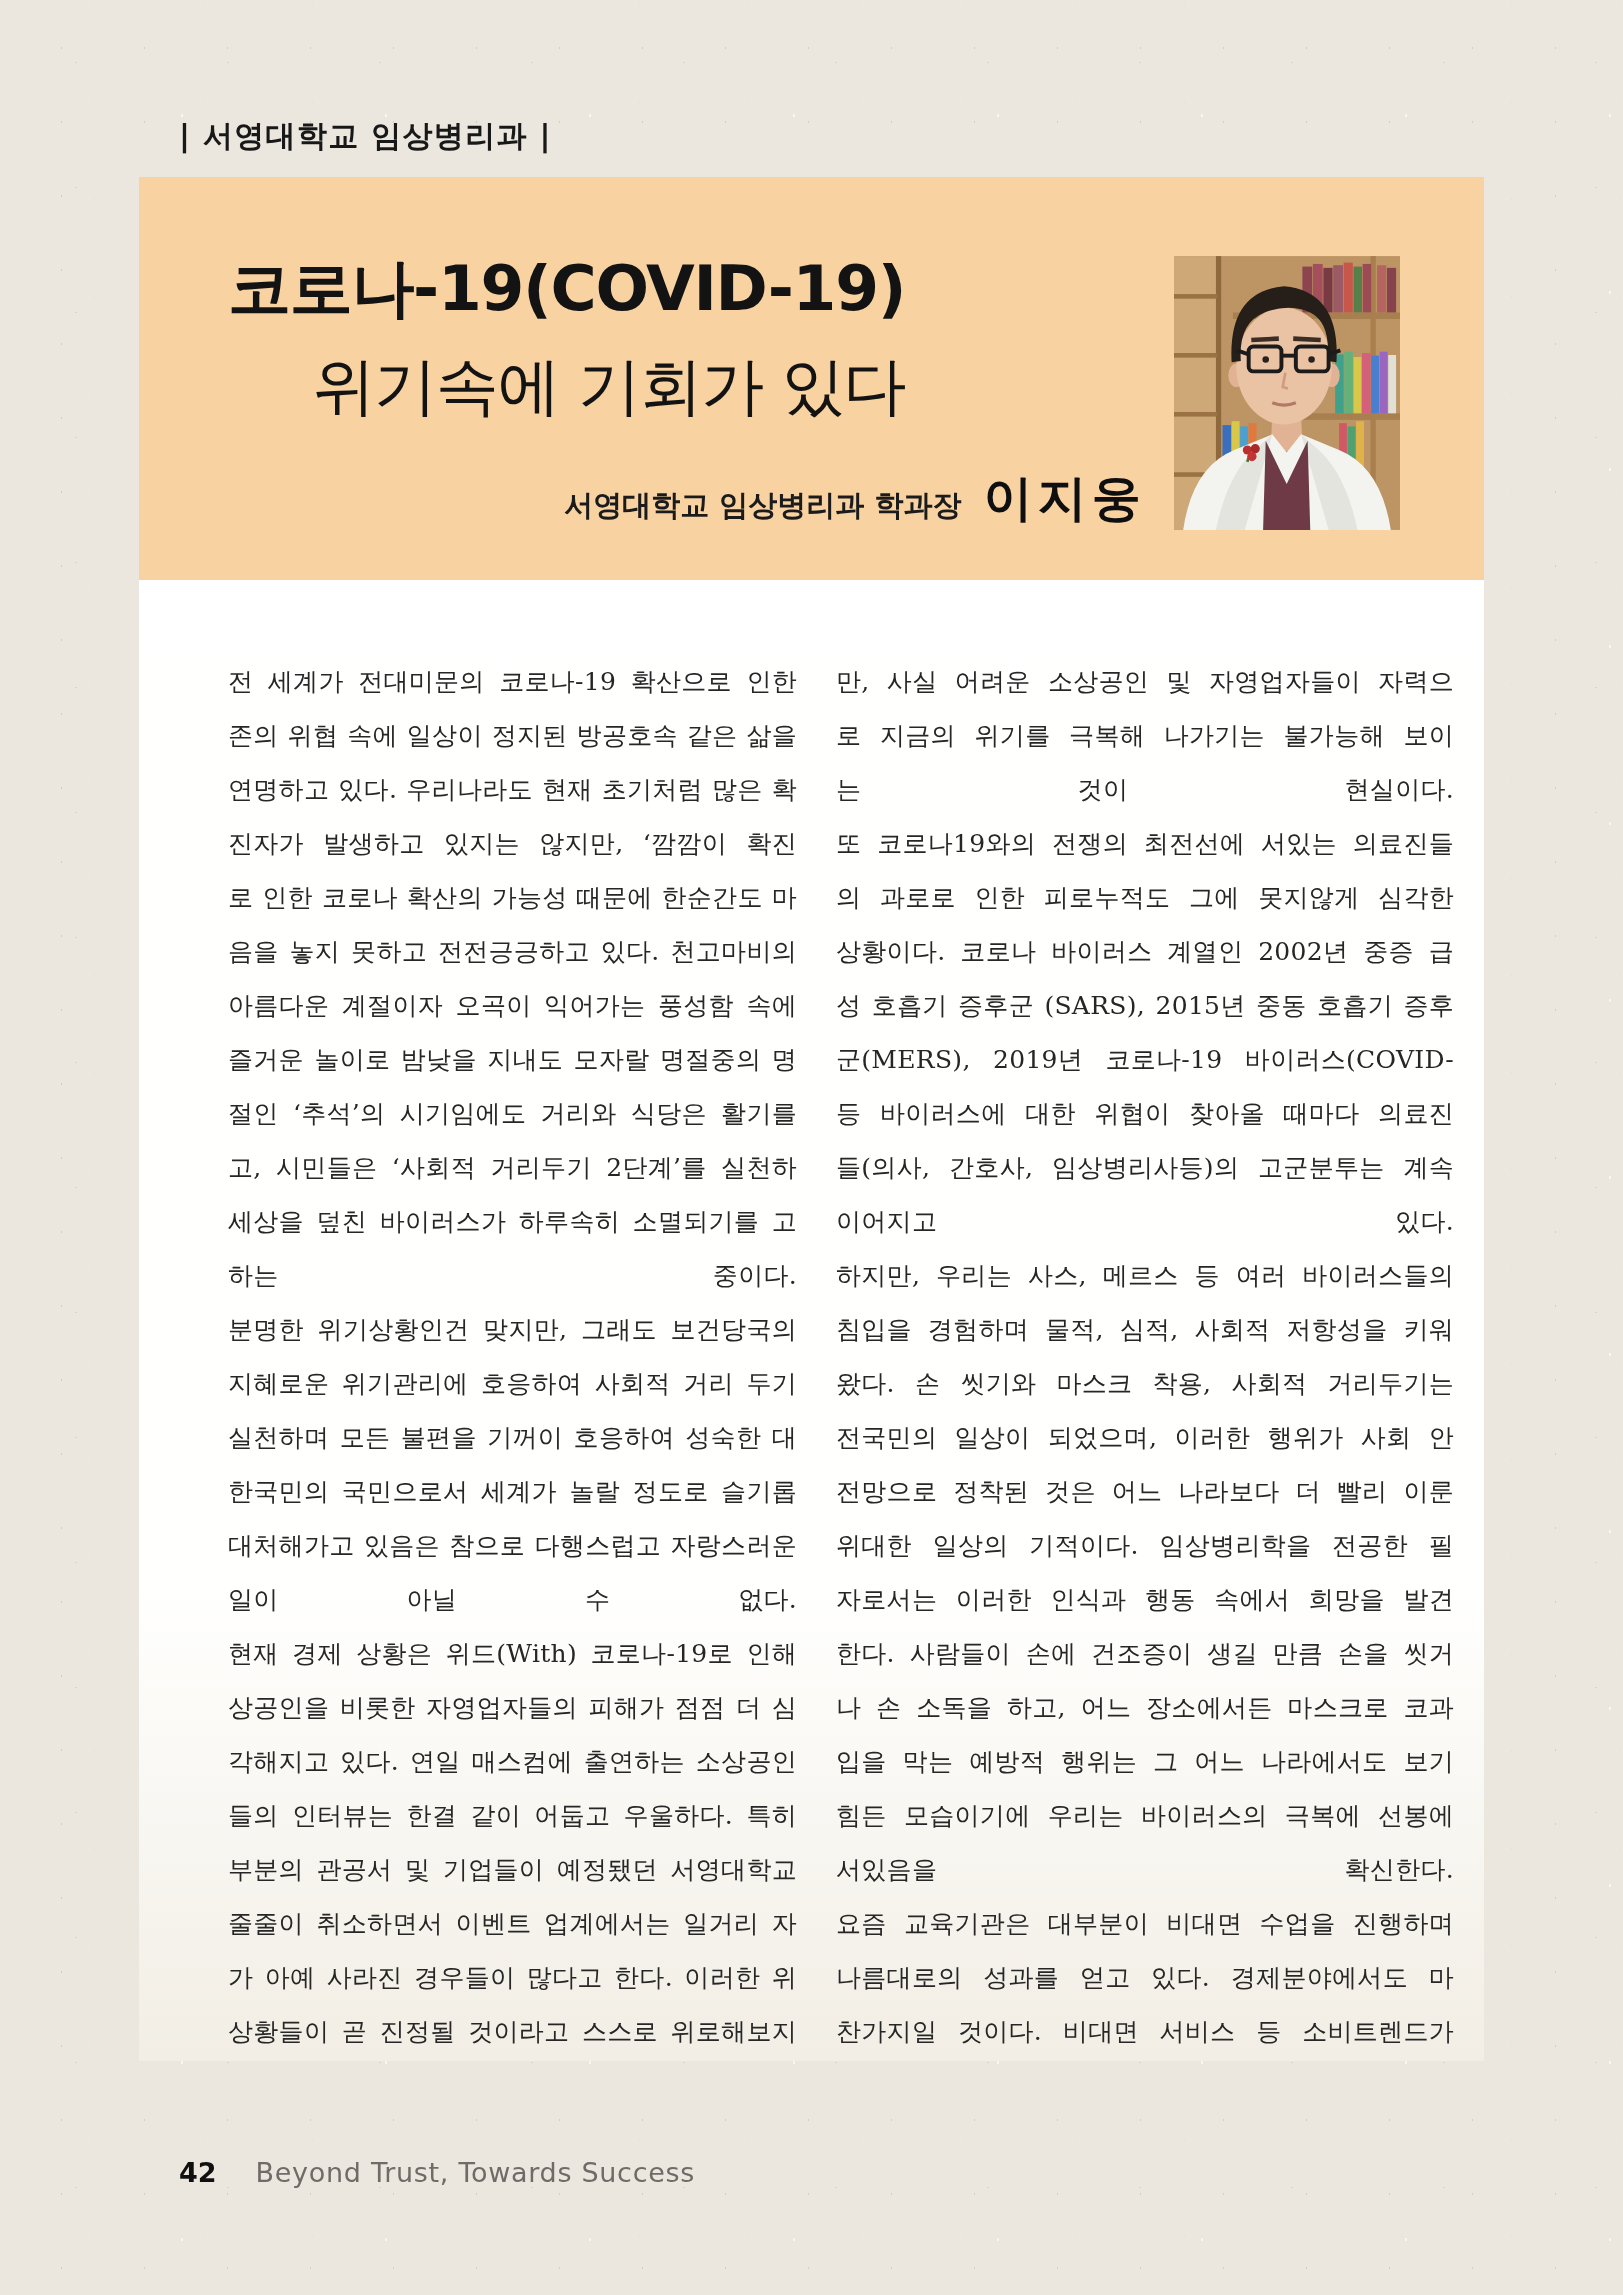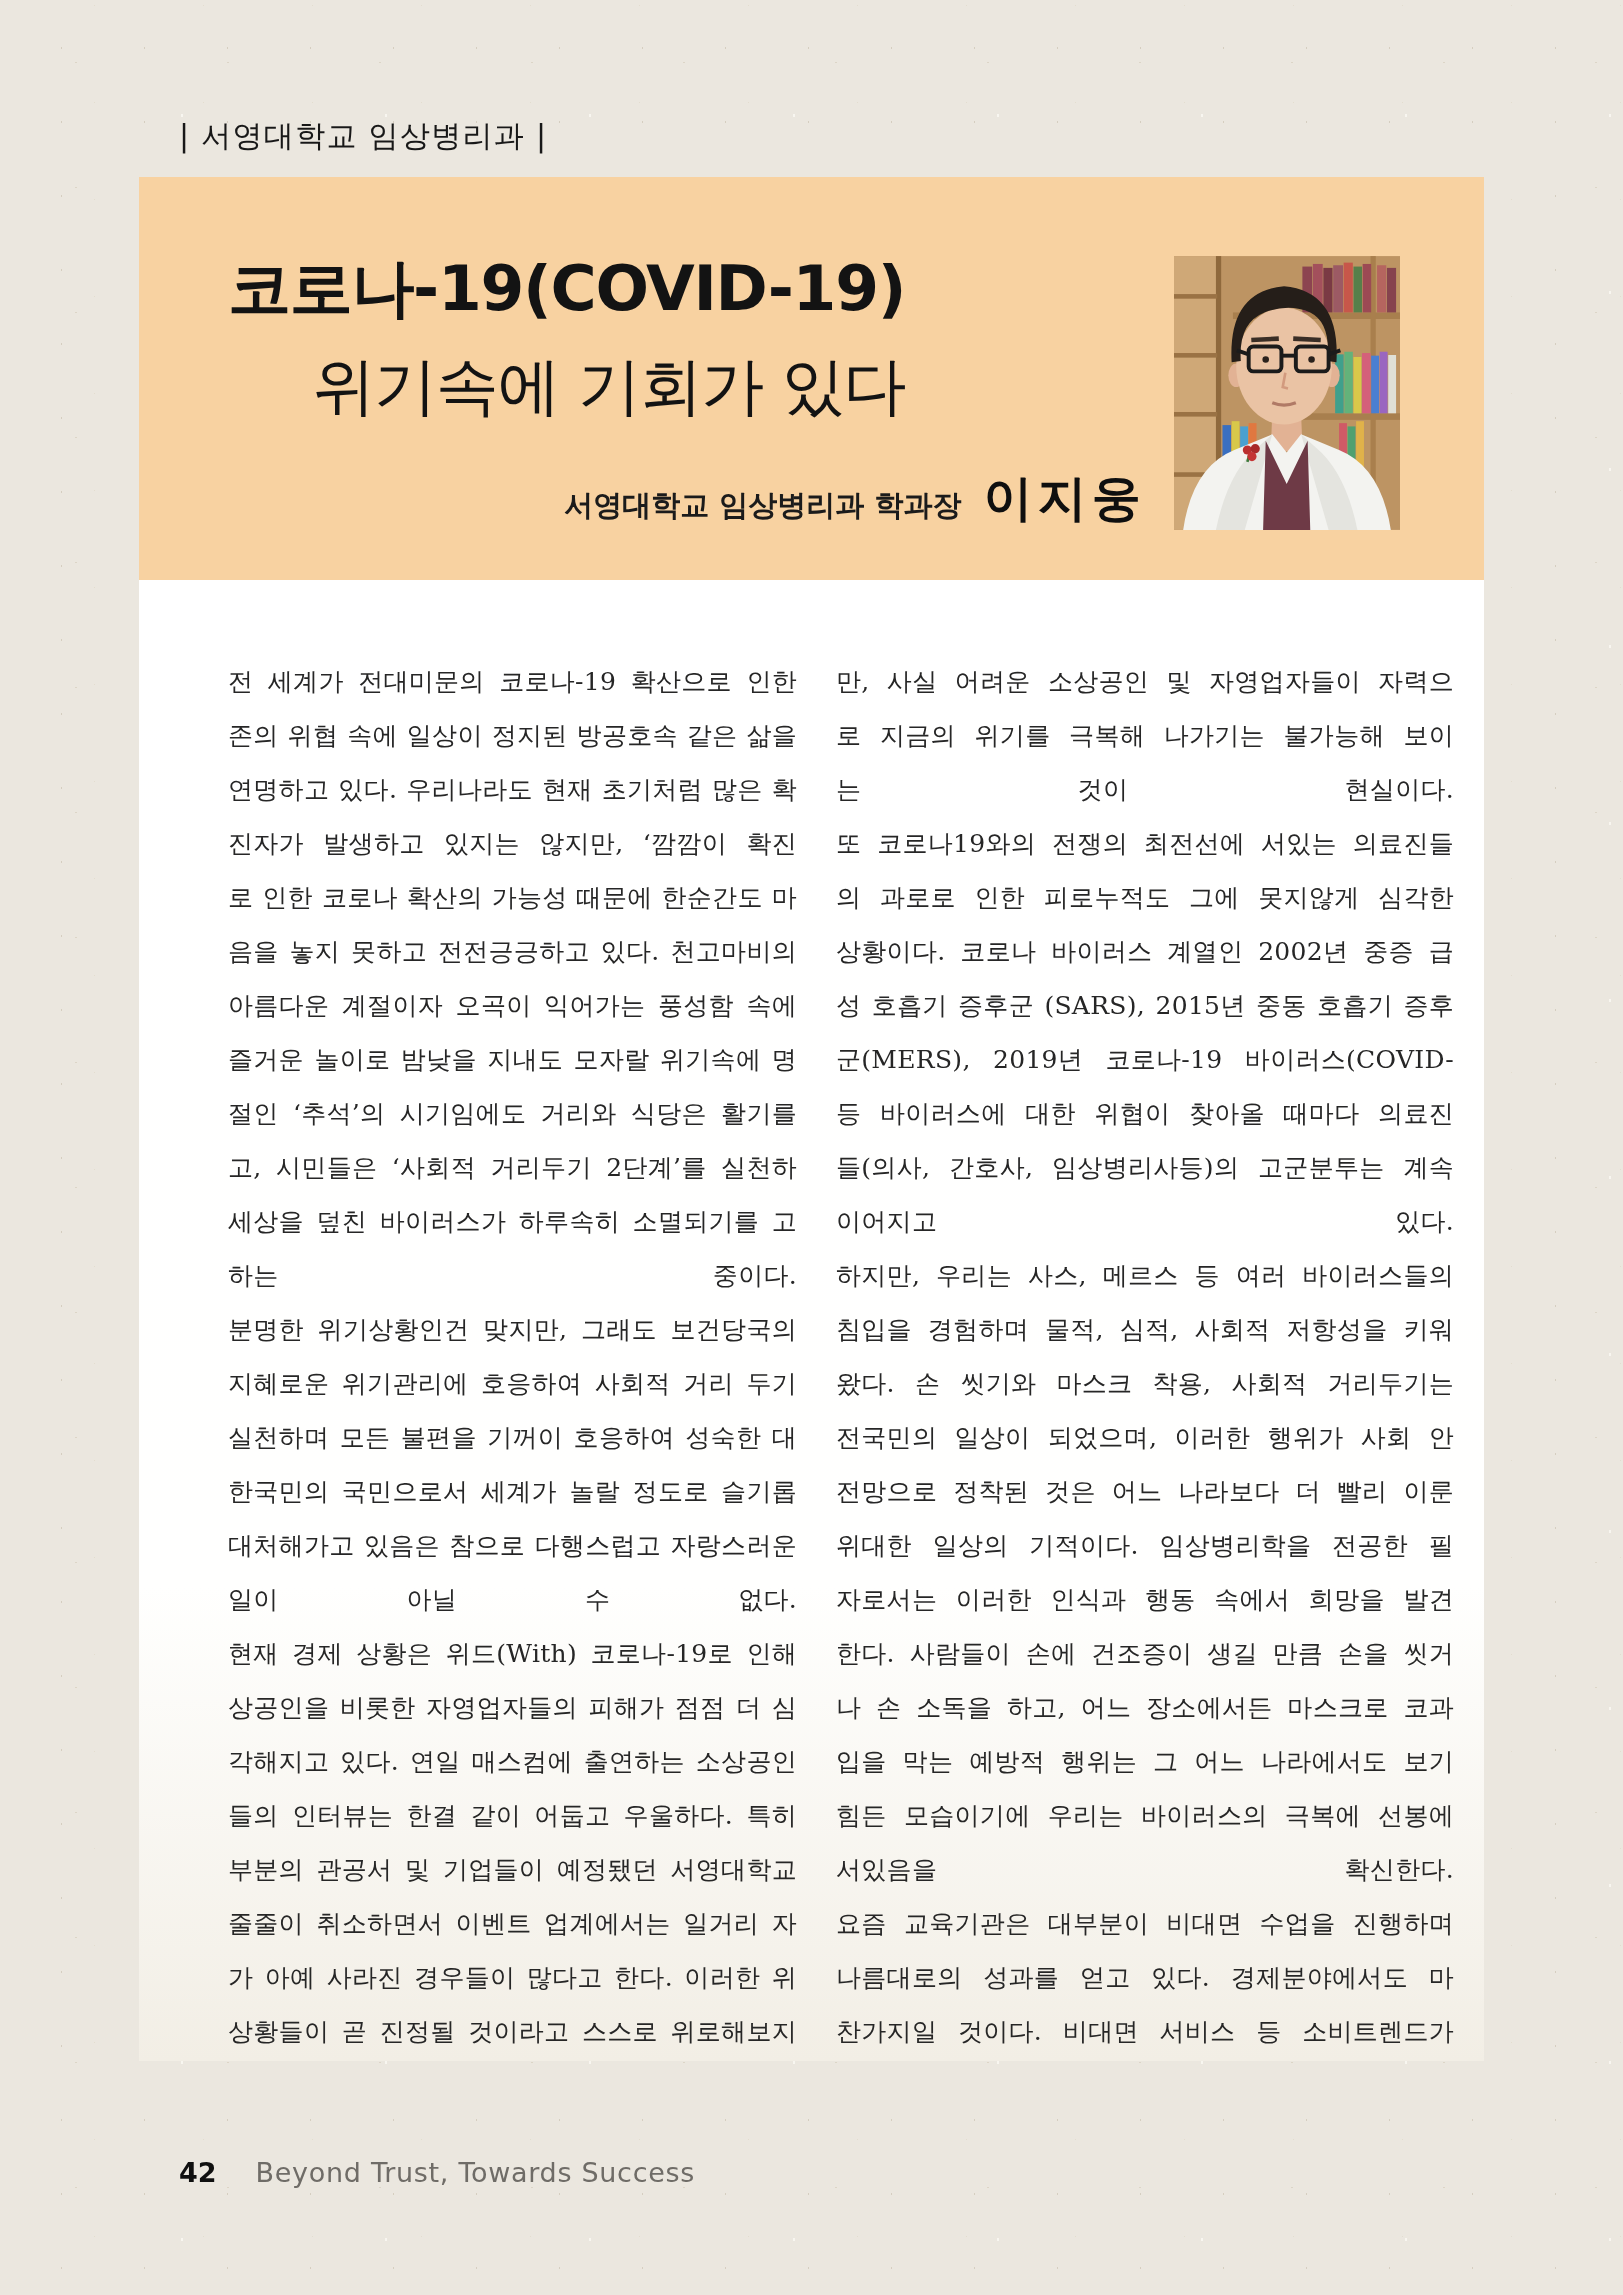--- a/index.html
+++ b/index.html
@@ -11,21 +11,21 @@
       radial-gradient(#e3ddcf 0.8px, transparent 1px),
       radial-gradient(#f8f6f0 1.3px, transparent 1.5px),
       radial-gradient(#d5cec0 0.7px, transparent 0.9px);
     background-size:152px 125px,109px 97px,204px 177px,83px 74px;
     background-position:0 0,40px 54px,80px 27px,20px 11px;
     font-family:"DejaVu Serif", serif;
     color:#232323;
   }
   .header-tag{
     position:absolute;left:179px;top:116px;
-    font-family:"DejaVu Sans", sans-serif;font-weight:400;font-size:30px;
+    font-family:"DejaVu Sans", sans-serif;font-weight:700;font-size:30px;
     color:#181818;letter-spacing:1.3px;white-space:nowrap;
   }
   .banner{
     position:absolute;left:139px;top:177px;width:1345px;height:458px;
     background:#f8d2a1;
   }
   .title{
     position:absolute;left:89px;top:63px;
     font-family:"DejaVu Sans", sans-serif;color:#131313;
     font-size:63px;line-height:98px;letter-spacing:-1.3px;white-space:nowrap;
@@ -159,21 +159,21 @@
 <div class="content-panel"></div>
 
 <div class="col col-left">
     <div class="tline">전 세계가 전대미문의 코로나-19 확산으로 인한 생</div>
     <div class="tline">존의 위협 속에 일상이 정지된 방공호속 같은 삶을</div>
     <div class="tline">연명하고 있다. 우리나라도 현재 초기처럼 많은 확</div>
     <div class="tline">진자가 발생하고 있지는 않지만, ‘깜깜이 확진자’들</div>
     <div class="tline">로 인한 코로나 확산의 가능성 때문에 한순간도 마</div>
     <div class="tline">음을 놓지 못하고 전전긍긍하고 있다. 천고마비의</div>
     <div class="tline">아름다운 계절이자 오곡이 익어가는 풍성함 속에서</div>
-    <div class="tline">즐거운 놀이로 밤낮을 지내도 모자랄 위기속에 명</div>
+    <div class="tline">즐거운 놀이로 밤낮을 지내도 모자랄 명절중의 명</div>
     <div class="tline">절인 ‘추석’의 시기임에도 거리와 식당은 활기를 잃</div>
     <div class="tline">고, 시민들은 ‘사회적 거리두기 2단계’를 실천하며,</div>
     <div class="tline">세상을 덮친 바이러스가 하루속히 소멸되기를 고대</div>
     <div class="tline">하는 중이다.</div>
     <div class="tline">분명한 위기상황인건 맞지만, 그래도 보건당국의</div>
     <div class="tline">지혜로운 위기관리에 호응하여 사회적 거리 두기를</div>
     <div class="tline">실천하며 모든 불편을 기꺼이 호응하여 성숙한 대</div>
     <div class="tline">한국민의 국민으로서 세계가 놀랄 정도로 슬기롭게</div>
     <div class="tline">대처해가고 있음은 참으로 다행스럽고 자랑스러운</div>
     <div class="tline">일이 아닐 수 없다.</div>

